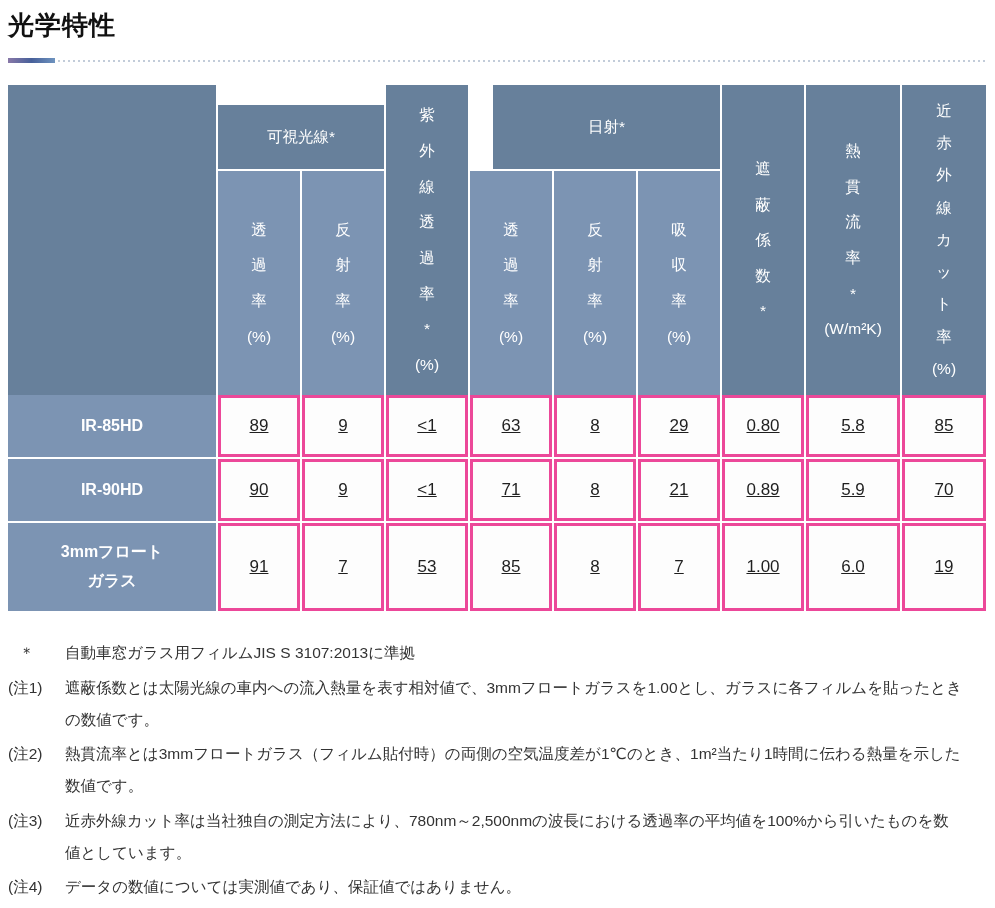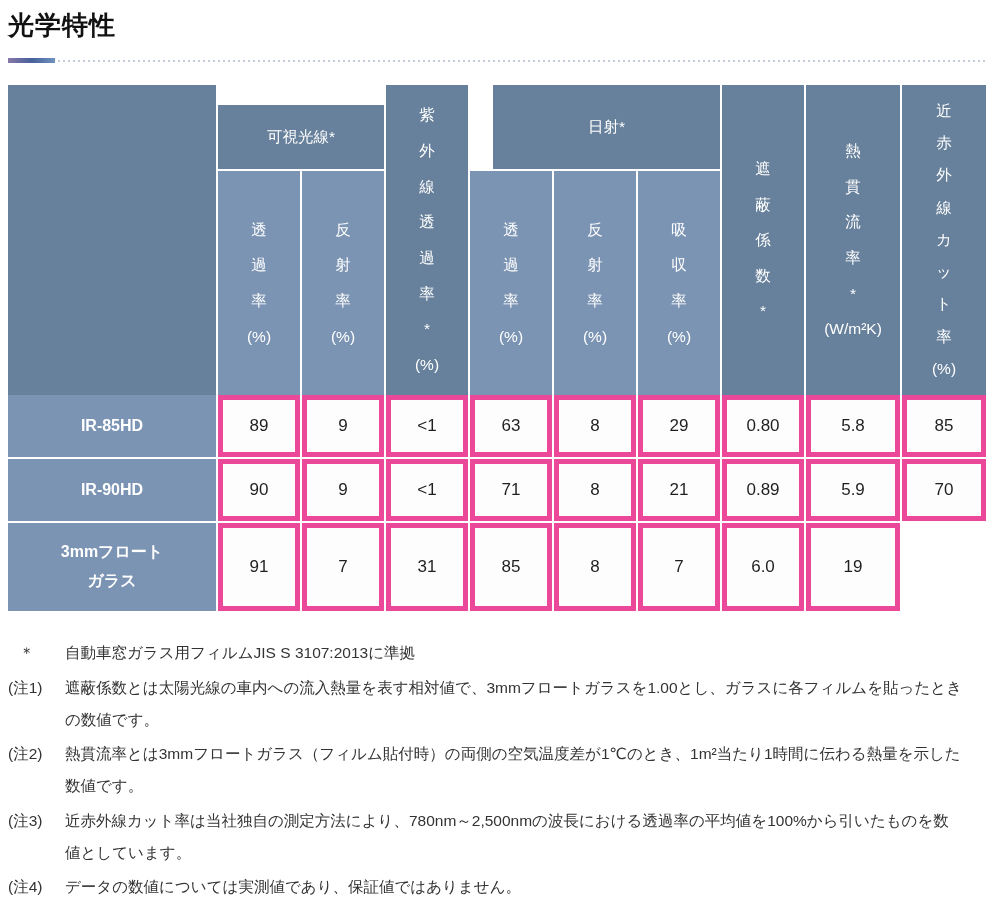--- a/index.html
+++ b/index.html
@@ -51,21 +51,22 @@
   .s3{grid-column:5;grid-row:2;} .s4{grid-column:6;grid-row:2;}
   .s5{grid-column:7;grid-row:2;}
   .rlabel {
     background:#7c94b3; color:#fff; font-size:16px; font-weight:600;
     display:flex; align-items:center; justify-content:center;
     text-align:center; white-space:pre-line; line-height:1.8;
   }
   .dcell {
     background:#fdfdfd; color:#1f1f1f; font-size:17px;
     display:flex; align-items:center; justify-content:center;
-    border:5px solid #ec4899;
+    border:3px solid #ec4899;
+    text-decoration:underline;
   }
   
   .notes { margin-top:26px; }
   .note { display:flex; font-size:15.5px; color:#333; line-height:2.05; margin-bottom:3px; }
   .note .nlabel { width:57px; flex:none; }
   .note .nlabel.pad { padding-left:11px; }
   .note .ntext { flex:1; white-space:pre-line; }
 </style>
 </head>
 <body>
@@ -152,24 +153,25 @@
     <div class="dcell">8</div>
     <div class="dcell">21</div>
     <div class="dcell">0.89</div>
     <div class="dcell">5.9</div>
     <div class="dcell">70</div>
 
     <div class="rlabel">3mmフロート
 ガラス</div>
     <div class="dcell">91</div>
     <div class="dcell">7</div>
-    <div class="dcell">31</div>
+    <div class="dcell">53</div>
     <div class="dcell">85</div>
     <div class="dcell">8</div>
     <div class="dcell">7</div>
+    <div class="dcell">1.00</div>
     <div class="dcell">6.0</div>
     <div class="dcell">19</div>
   </div>
 </div>
 
 <div class="notes">
   <div class="note">
     <span class="nlabel pad">＊</span>
     <span class="ntext">自動車窓ガラス用フィルムJIS S 3107:2013に準拠</span>
   </div>

